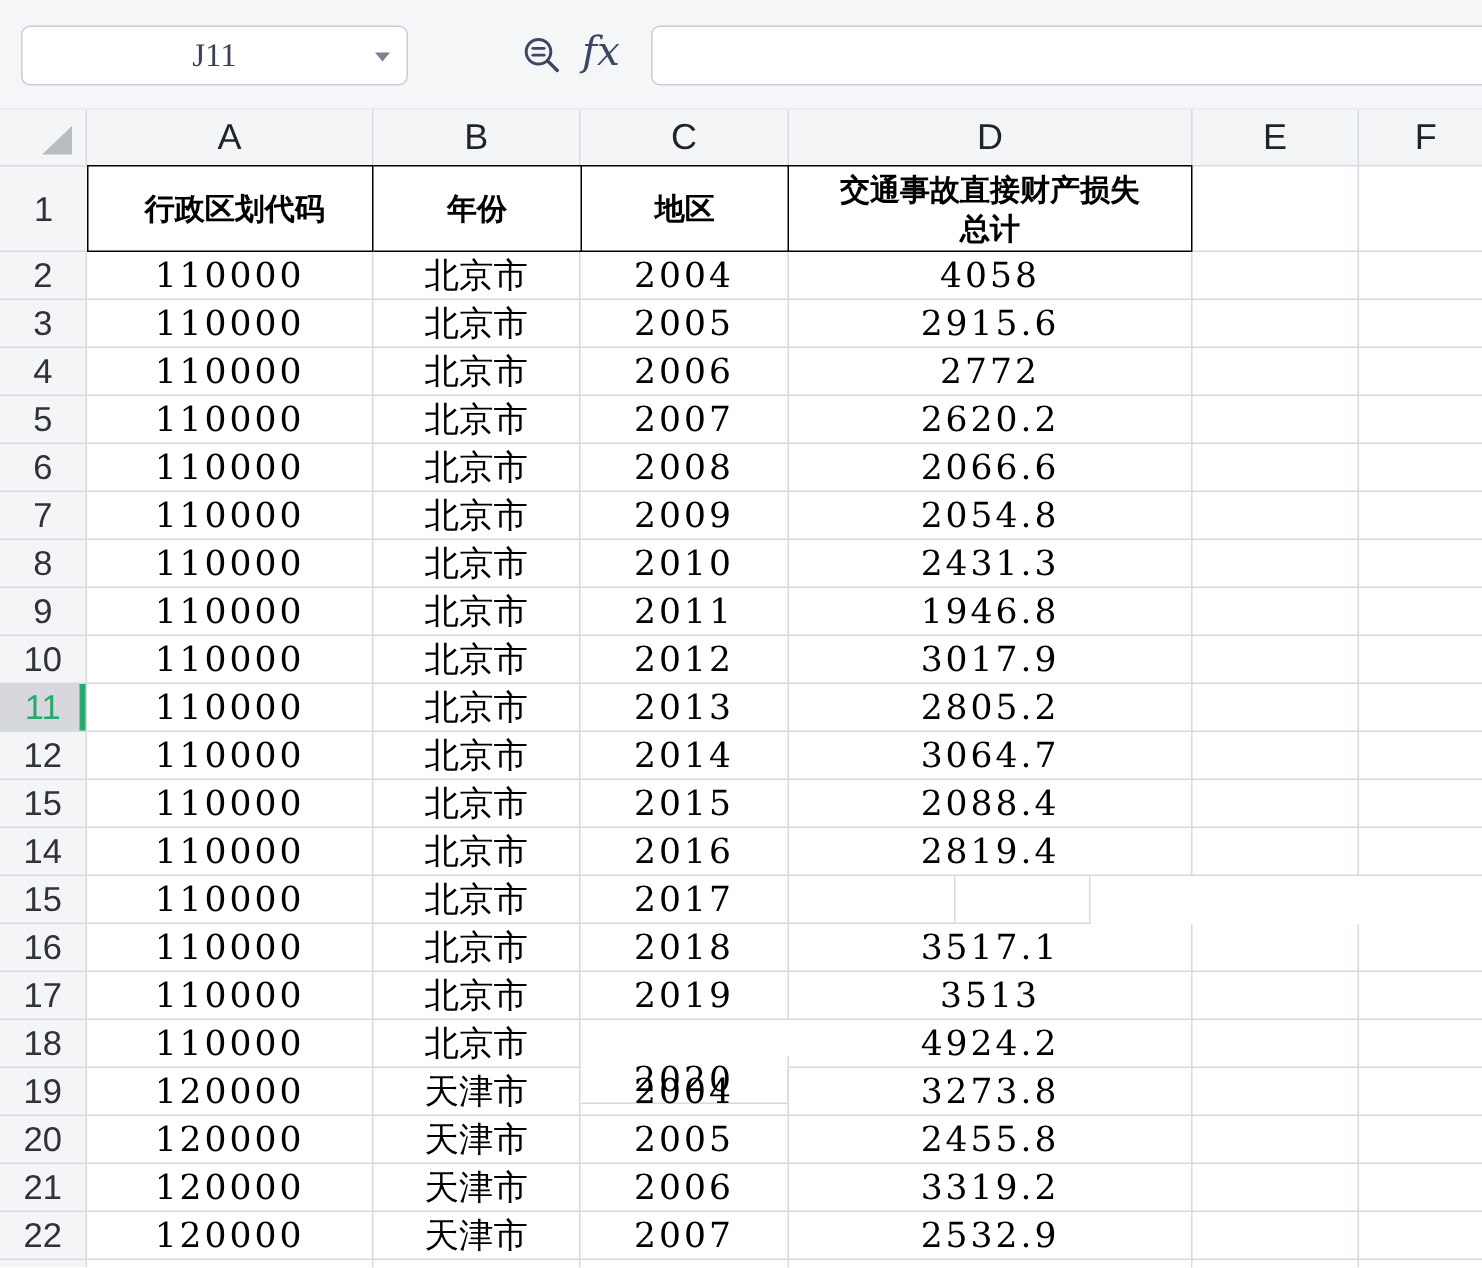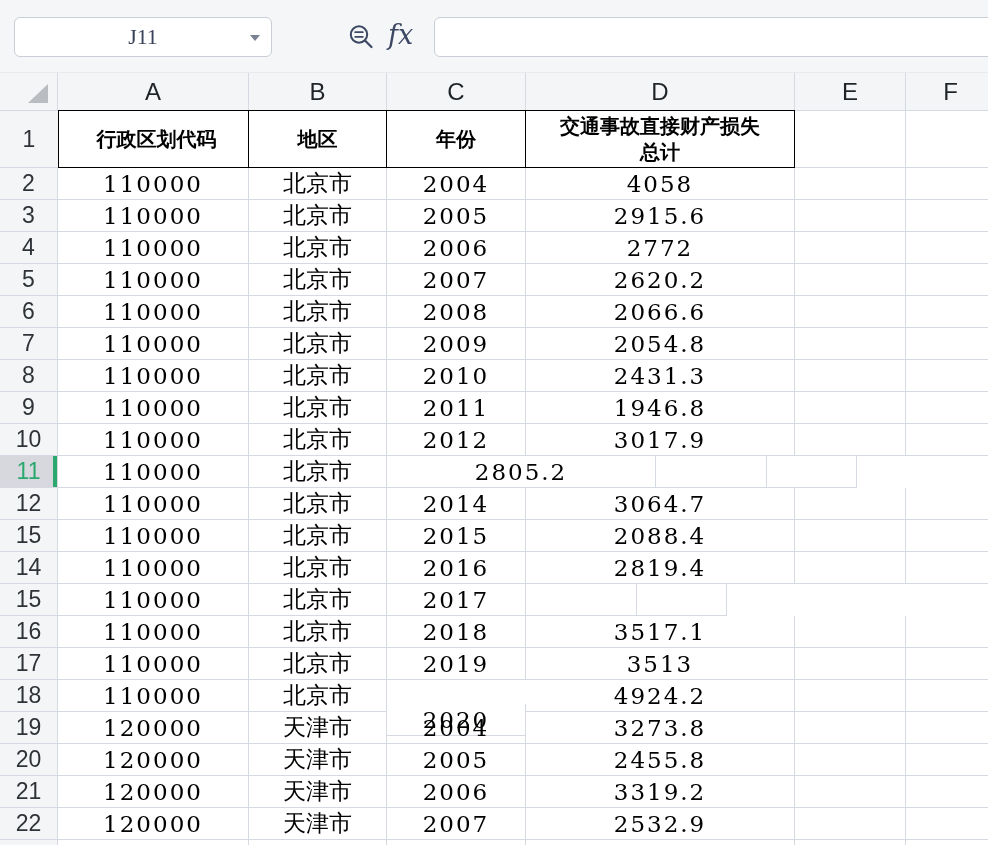--- a/index.html
+++ b/index.html
@@ -97,25 +97,25 @@
         <div style="width: 269px;">D</div>
         <div style="width: 111px;">E</div>
         <div style="width: 90px;">F</div>
       </div>
     <div id="rows">
         <div class="row r1">
           <div class="rn">1</div>
           <div class="cell tbl first" style="width: 191px; padding-left: 6px;">
             <span>行政区划代码</span>
           </div>
+          <div class="cell tbl" style="width: 139px;">
+            <span>年份</span>
+          </div>
           <div class="cell tbl" style="width: 138px;">
             <span>地区</span>
-          </div>
-          <div class="cell tbl" style="width: 139px;">
-            <span>年份</span>
           </div>
           <div class="cell tbl" style="width: 269px;">
             <span class="d1span">交通事故直接财产损失总计</span>
           </div>
           <div class="cell plain" style="width: 111px;"></div>
           <div class="cell plain" style="width: 90px;"></div>
         </div>
         <div class="row">
           <div class="rn">2</div>
           <div class="cell num" style="width: 191px;">110000</div>
@@ -194,20 +194,21 @@
           <div class="cell" style="width: 138px;">北京市</div>
           <div class="cell num" style="width: 139px;">2012</div>
           <div class="cell num" style="width: 269px;">3017.9</div>
           <div class="cell" style="width: 111px;"></div>
           <div class="cell" style="width: 90px;"></div>
         </div>
         <div class="row">
           <div class="rn sel">11<span class="accent"></span></div>
           <div class="cell num" style="width: 191px;">110000</div>
           <div class="cell" style="width: 138px;">北京市</div>
+          <div class="cell num" style="width: 139px;">2013</div>
           <div class="cell num" style="width: 269px;">2805.2</div>
           <div class="cell" style="width: 111px;"></div>
           <div class="cell" style="width: 90px;"></div>
         </div>
         <div class="row">
           <div class="rn">12</div>
           <div class="cell num" style="width: 191px;">110000</div>
           <div class="cell" style="width: 138px;">北京市</div>
           <div class="cell num" style="width: 139px;">2014</div>
           <div class="cell num" style="width: 269px;">3064.7</div>

